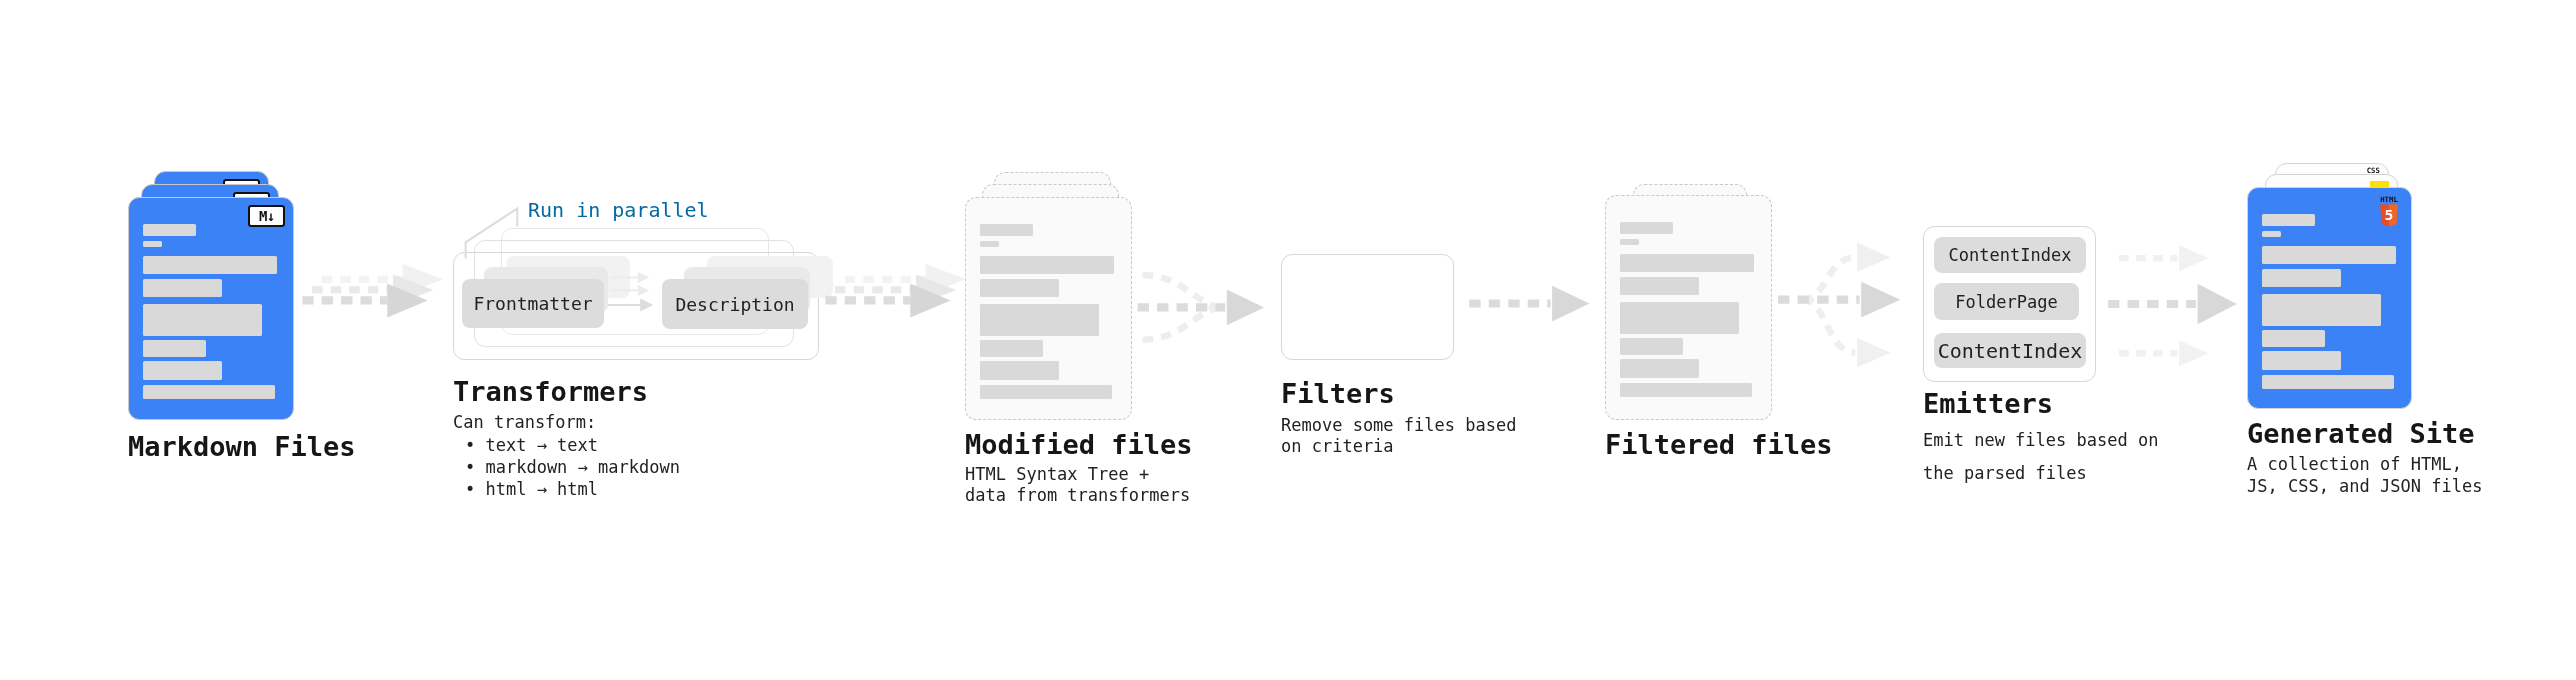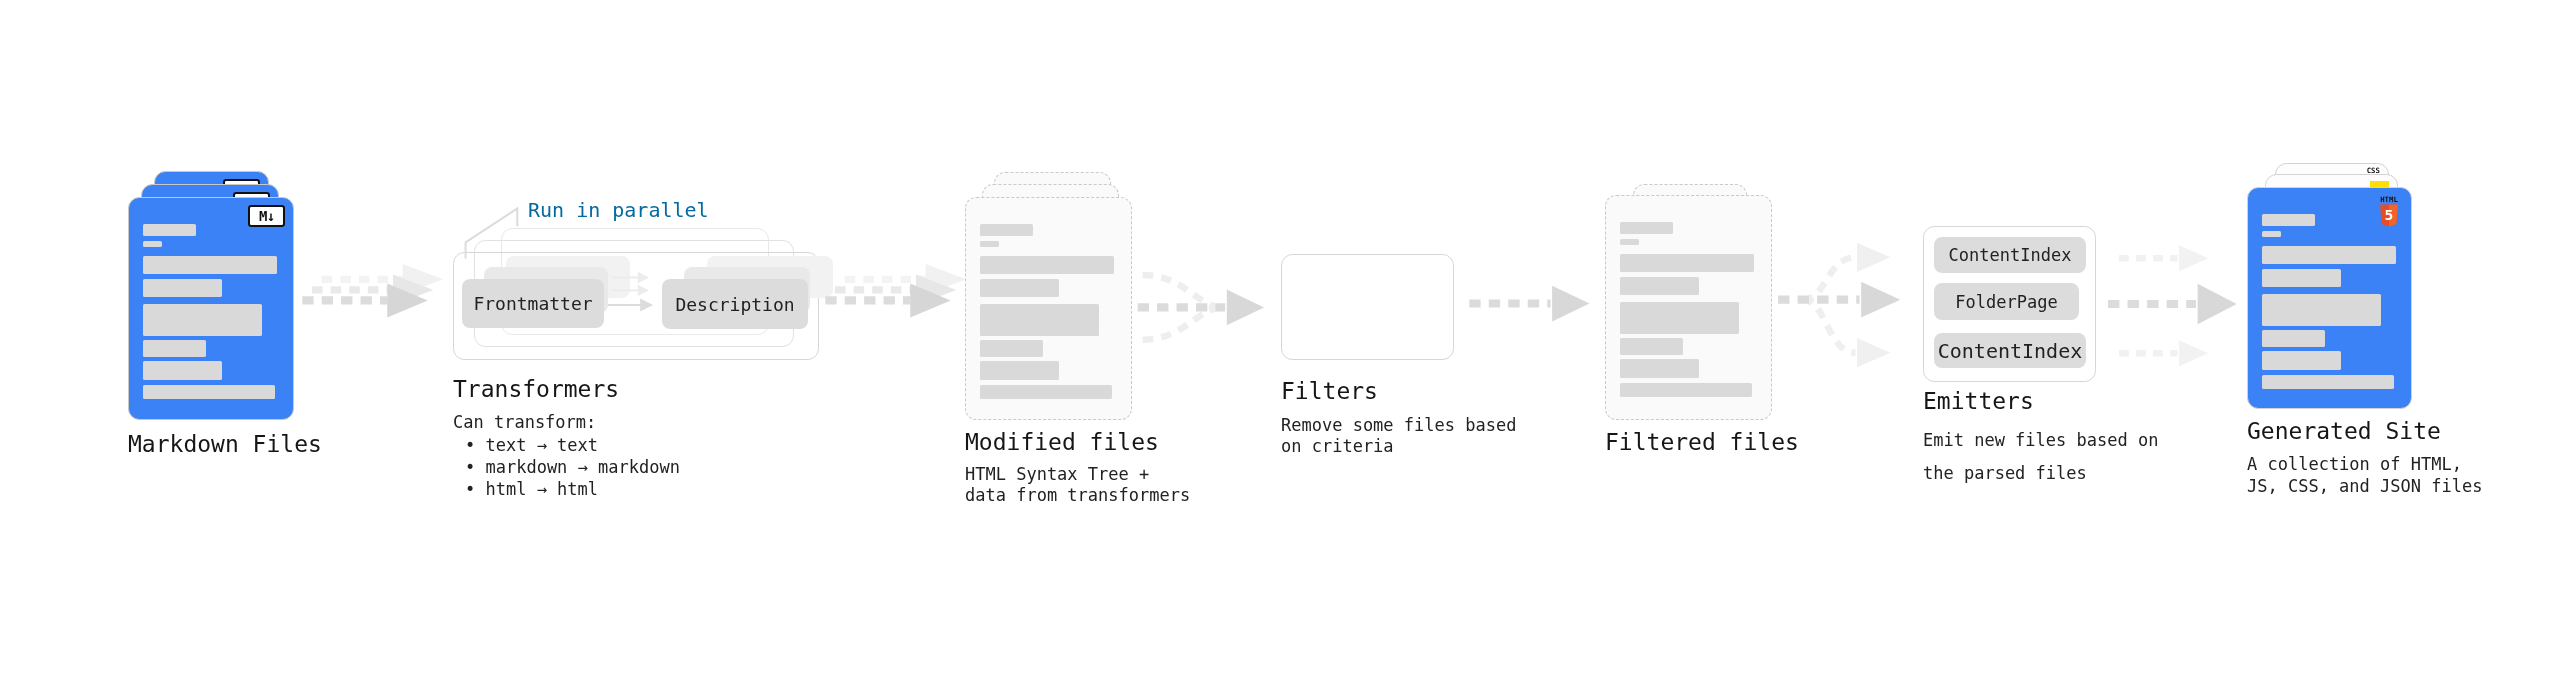--- a/index.html
+++ b/index.html
@@ -24,21 +24,21 @@
   .doc-lines i:nth-child(8){width:132px;height:14px;}
   .md-badge{
     position:absolute;top:6.5px;right:8.1px;width:32.5px;height:18.7px;border:2.4px solid #111;
     border-radius:3.3px;background:#fff;font-weight:bold;font-size:14px;line-height:18.7px;
     text-align:center;color:#111;letter-spacing:-0.8px;
   }
   .css-badge{position:absolute;top:3.3px;right:8.1px;font-size:7.3px;font-weight:bold;color:#111;line-height:7.3px;text-align:center;}
   .css-badge::after{content:"";display:block;height:2.4px;background:#2b6bf3;margin-top:0.8px;border-radius:0.8px;}
   .js-badge{position:absolute;top:5.7px;right:8.1px;width:18.7px;height:8.1px;background:#ffdf00;}
   
-  h2.stage-label{position:absolute;margin:0;font-size:23px;font-weight:normal;color:#161616;white-space:nowrap;letter-spacing:0;}
+  h2.stage-label{position:absolute;margin:0;font-size:27px;font-weight:bold;color:#161616;white-space:nowrap;letter-spacing:0;}
   .caption{position:absolute;margin:0;font-size:17px;line-height:22px;color:#222;white-space:pre;}
   .note-text{position:absolute;font-size:20px;color:#0369a1;white-space:nowrap;}
   
   .frame{position:absolute;box-sizing:border-box;border-radius:11.4px;}
   .pill{
     position:absolute;background:#dcdcdc;border-radius:8.1px;color:#222;
     font-size:18px;text-align:center;display:flex;align-items:center;justify-content:center;
     white-space:nowrap;
   }
   .ghost{position:absolute;border-radius:8.1px;}

